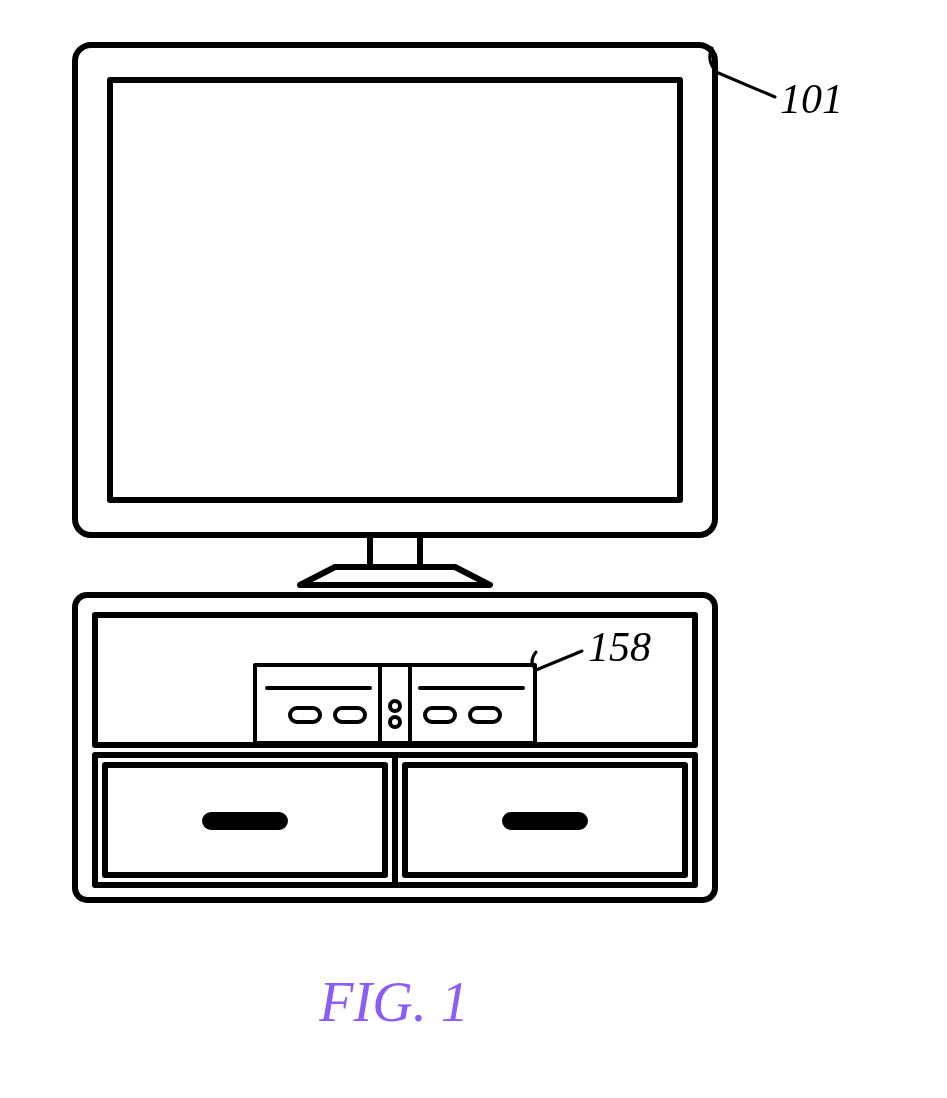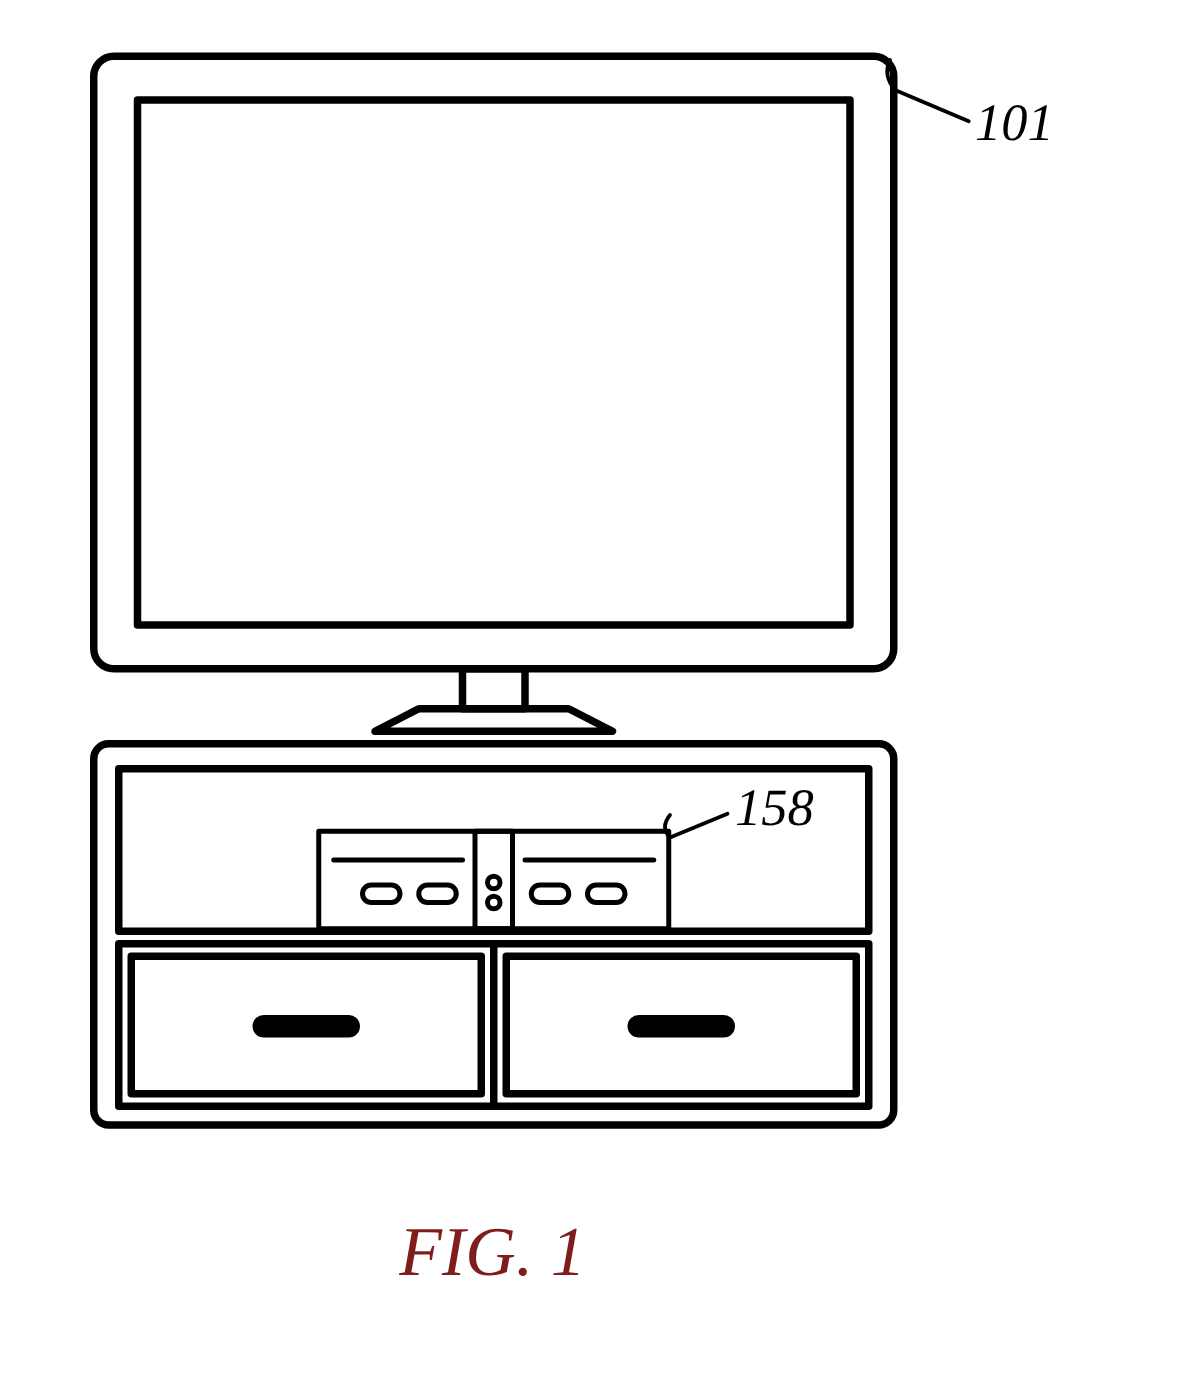--- a/index.html
+++ b/index.html
@@ -18,21 +18,21 @@
   .label {
     position: absolute;
     font-size: 42px;
     font-style: italic;
     color: #000;
   }
   .caption {
     position: absolute;
     font-size: 56px;
     font-style: italic;
-    color: #7f1d1d;
+    color: #8b5cf6;
     text-align: center;
     width: 100%;
   }
   svg {
     position: absolute;
     left: 0;
     top: 0;
   }
 </style>
 </head>

